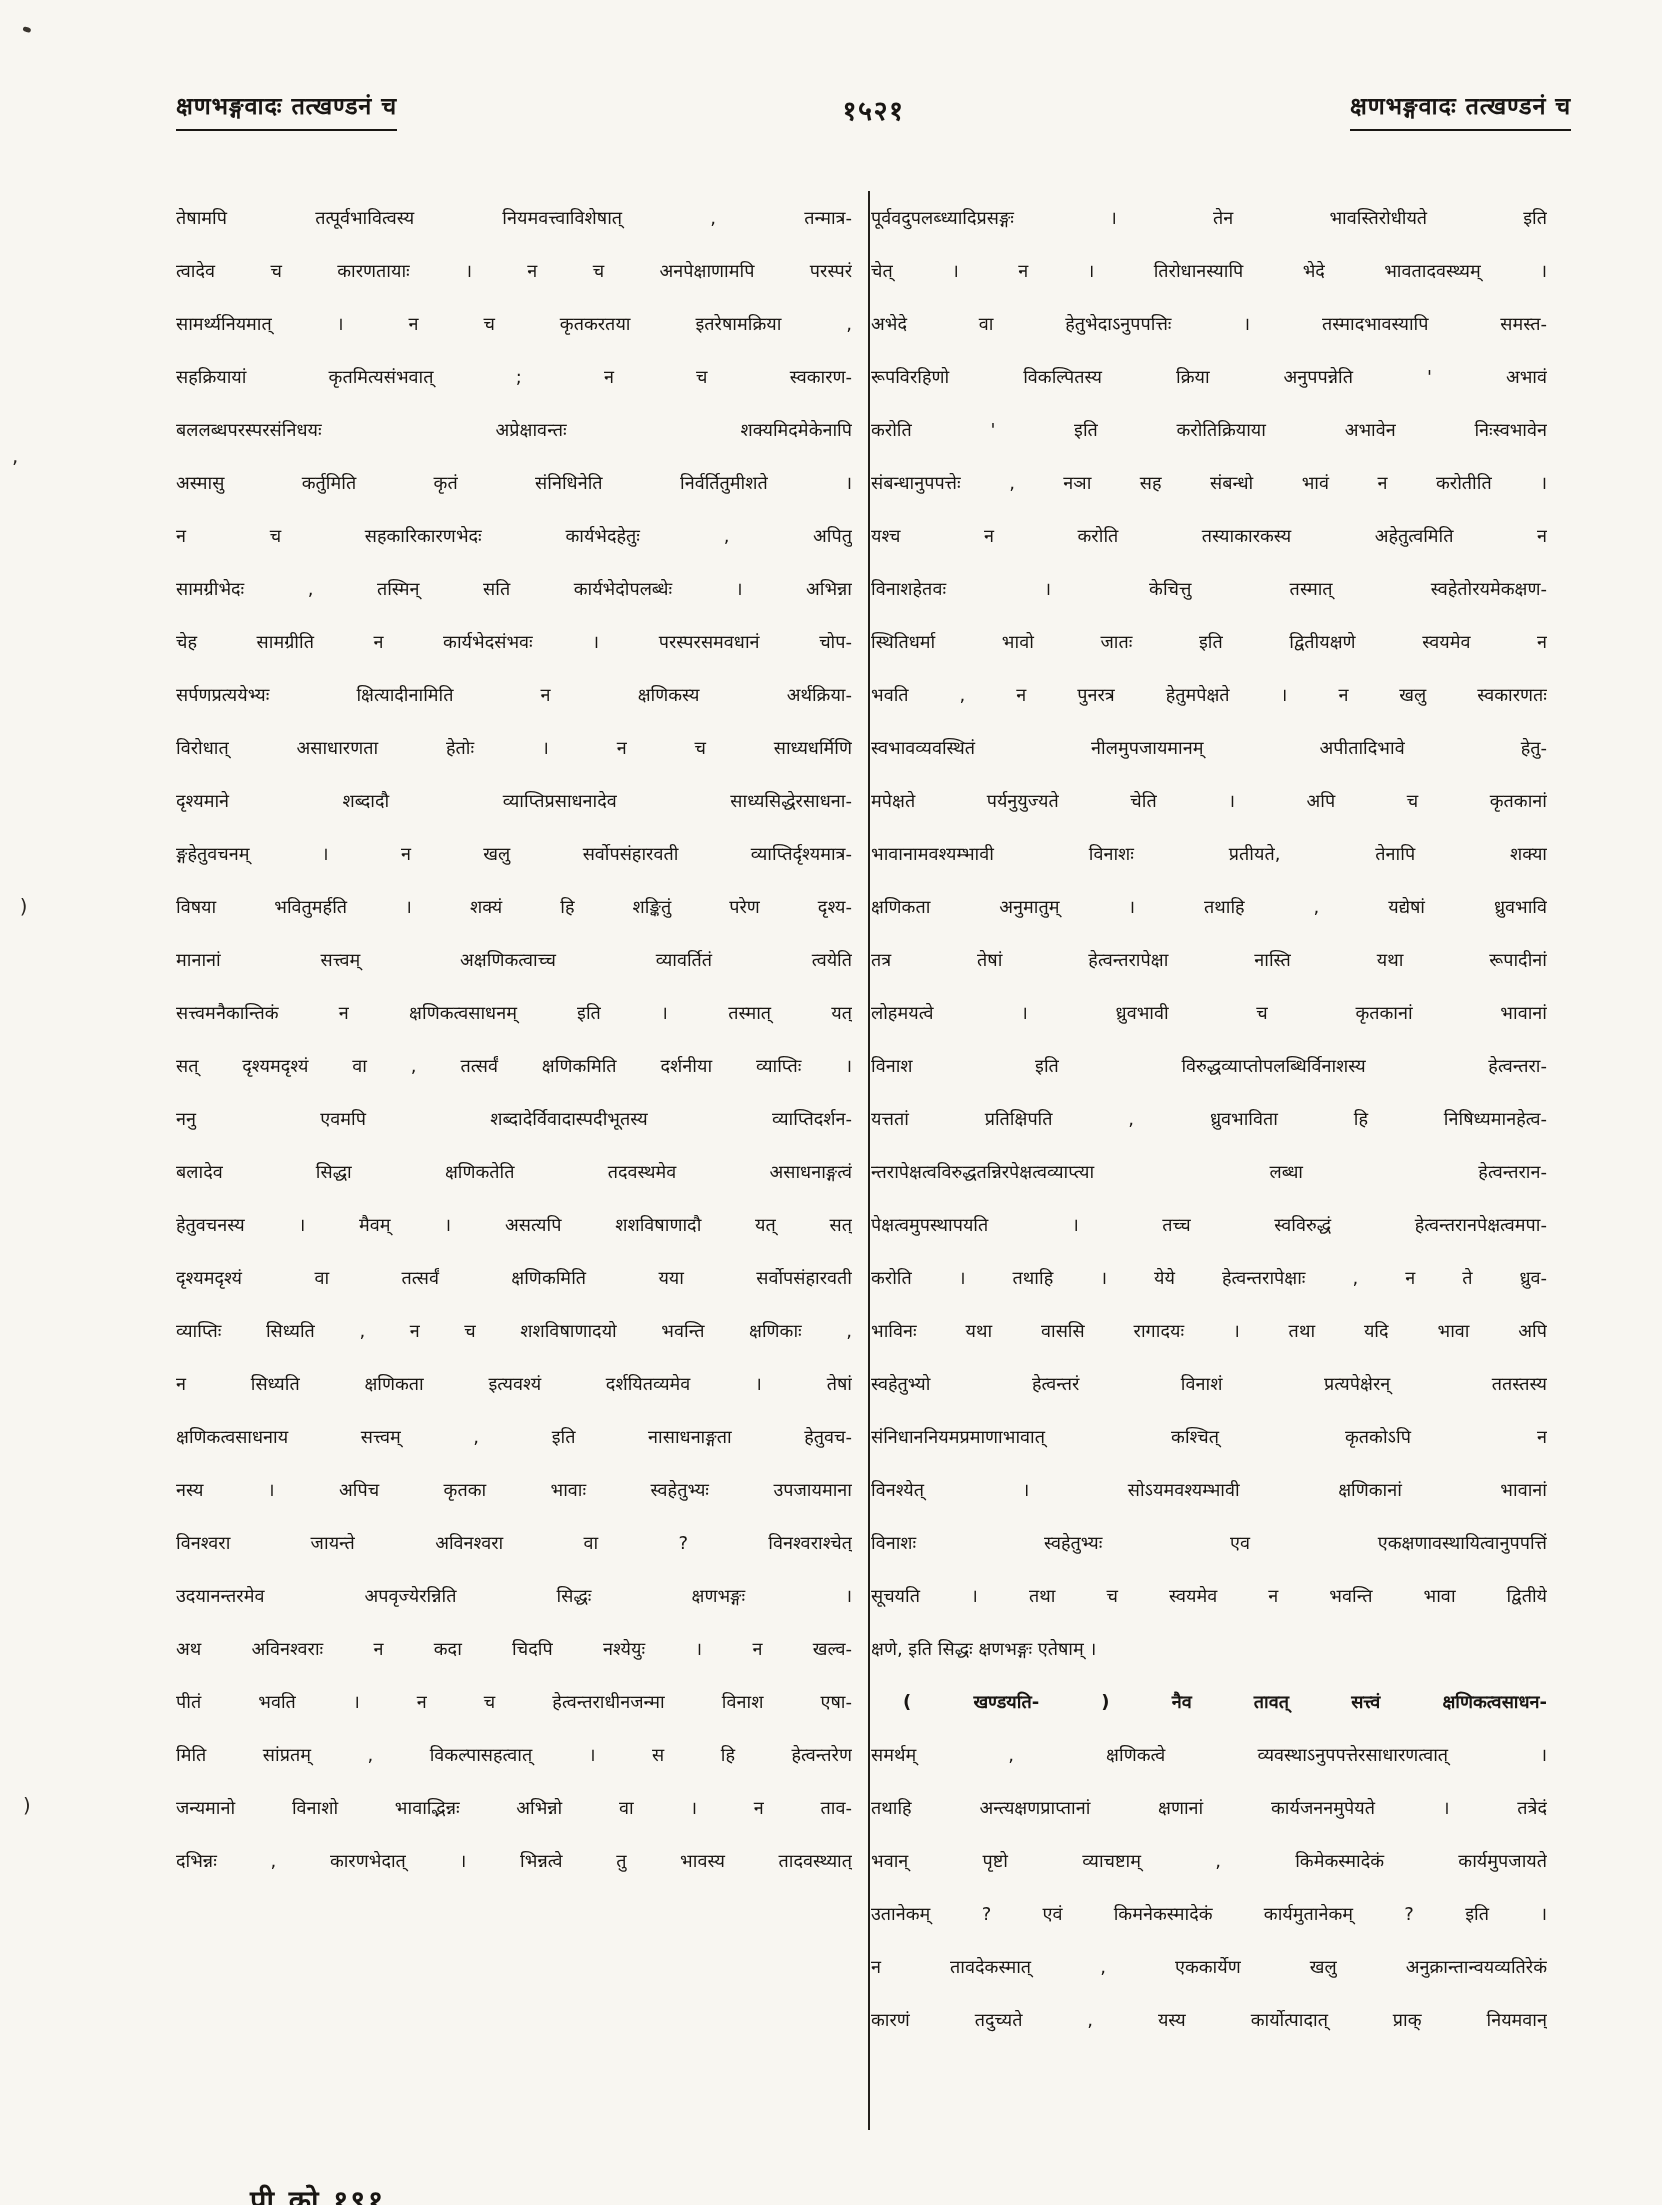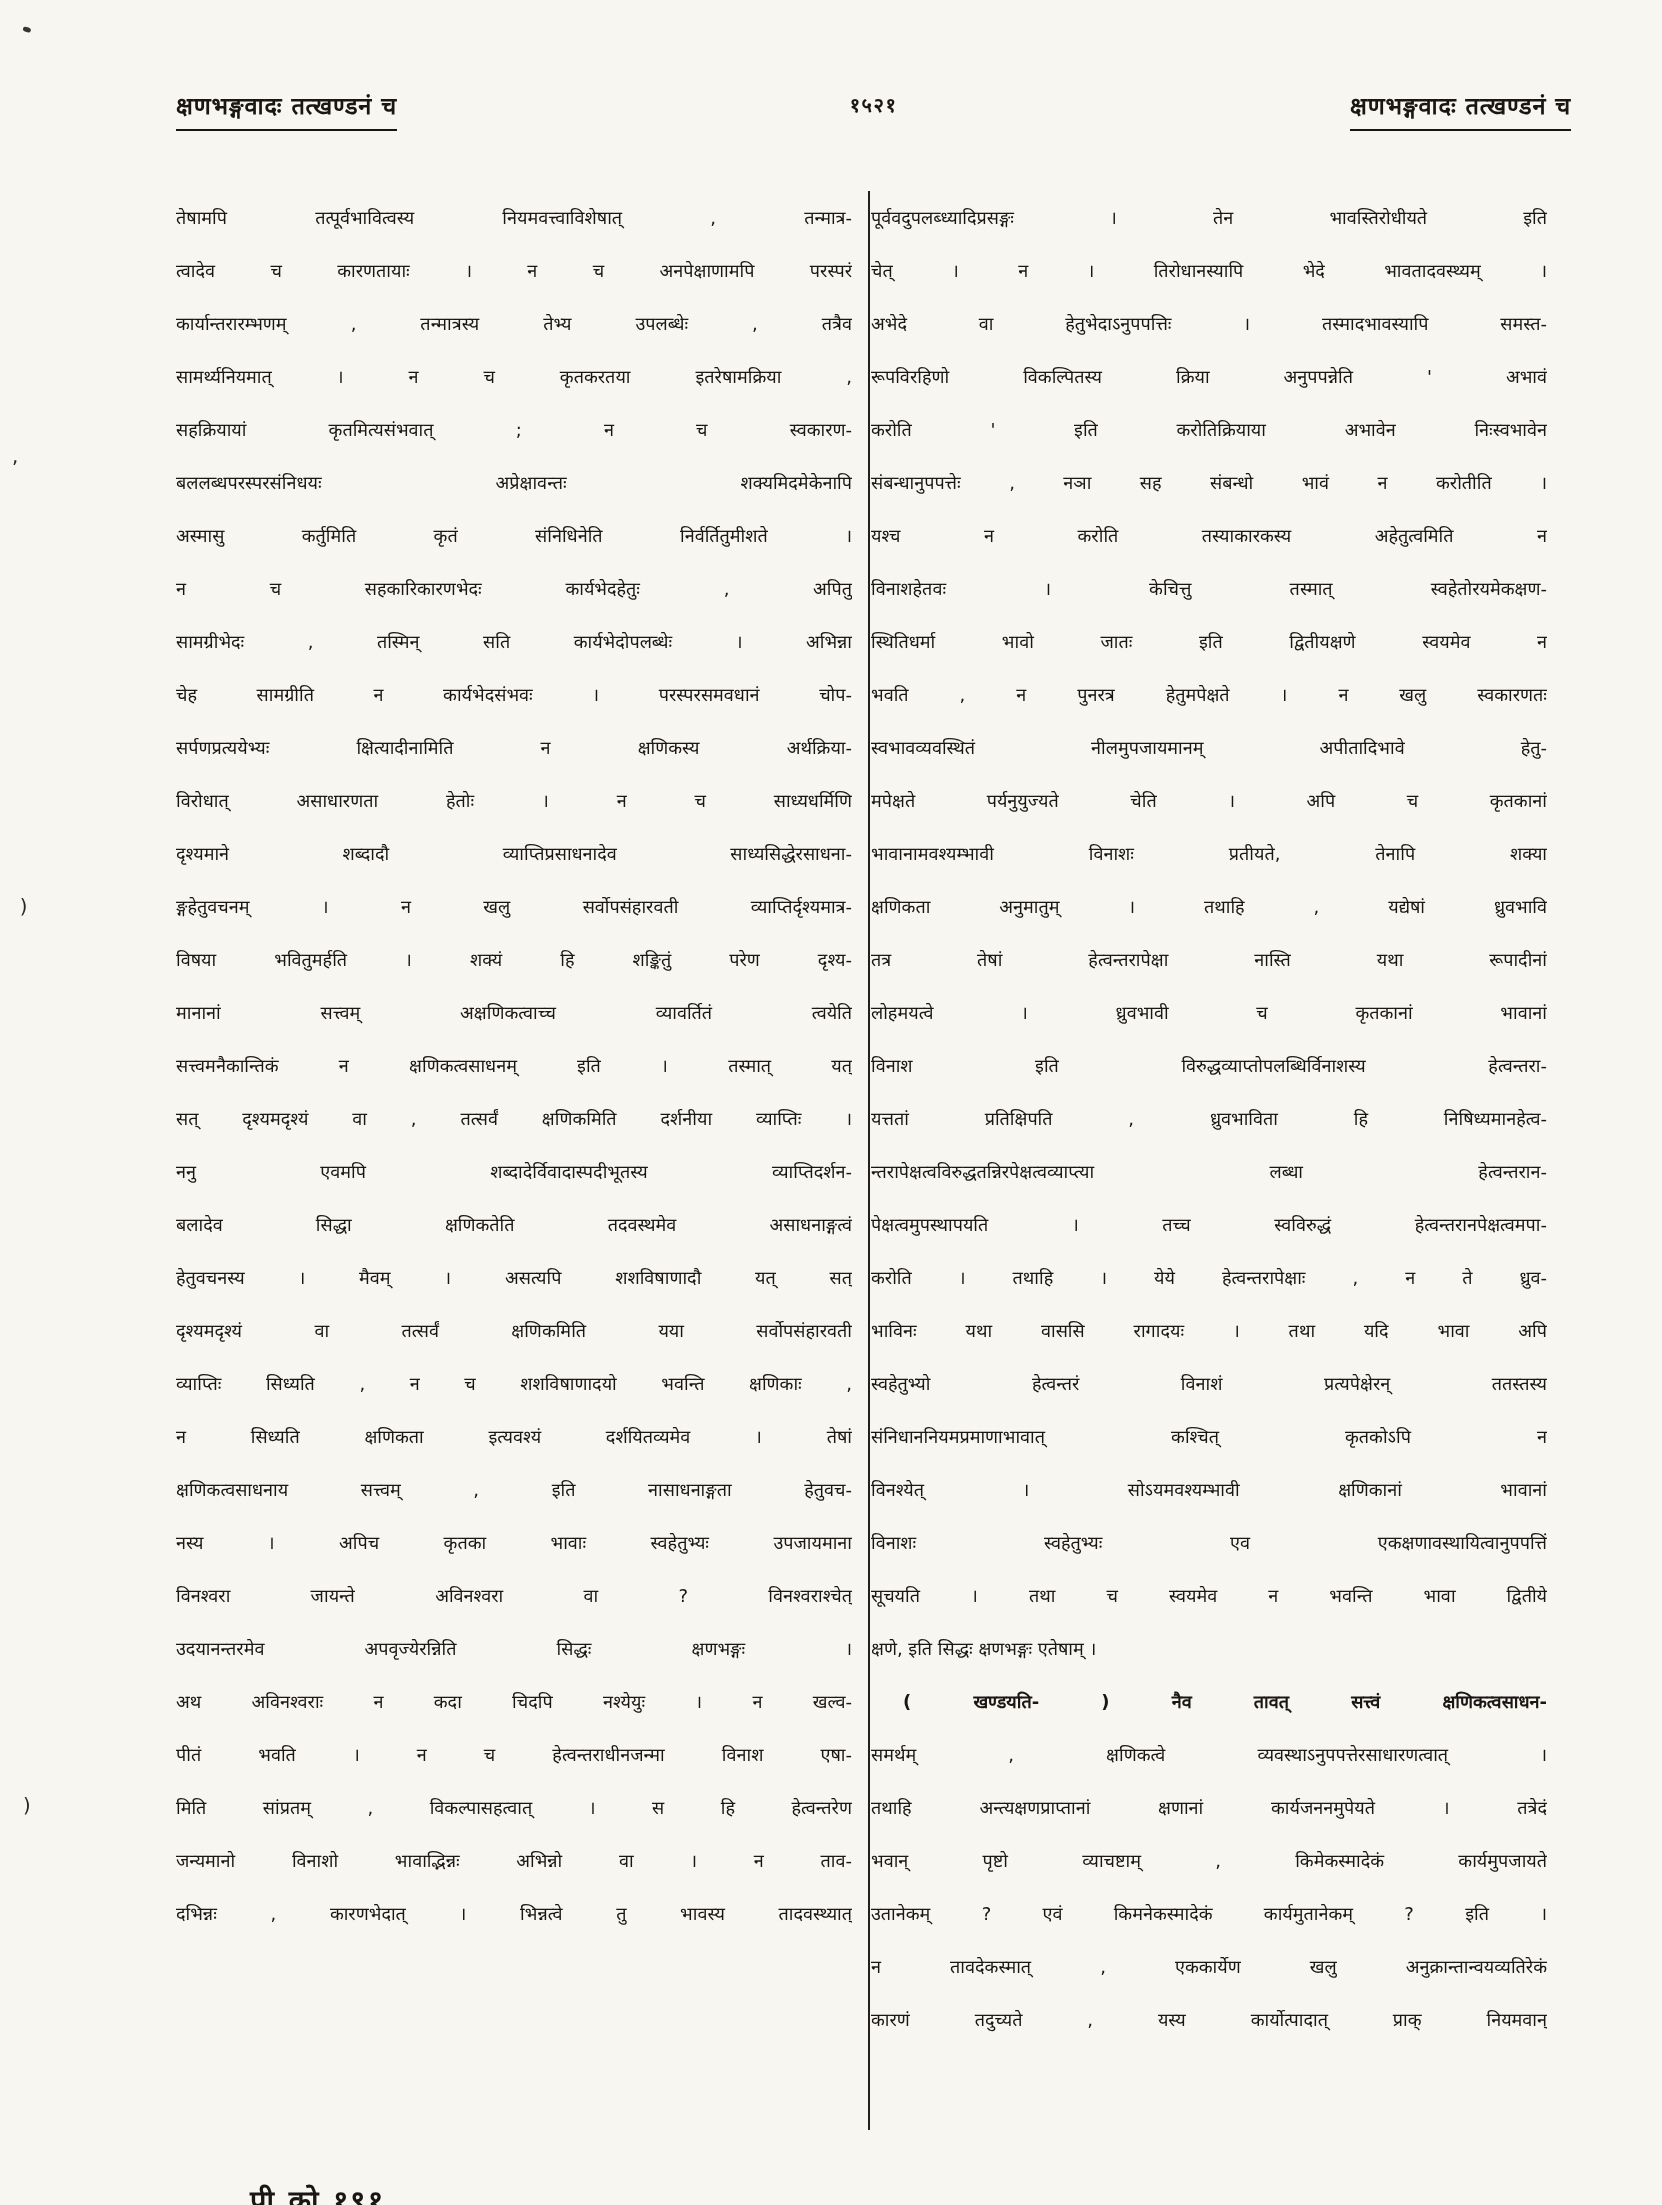--- a/index.html
+++ b/index.html
@@ -29,21 +29,21 @@
     align-items: flex-start;
     font-size: 23.5px;
     font-weight: bold;
   }
   .header .title {
     border-bottom: 2.3px solid #191613;
     padding-bottom: 7.6px;
     letter-spacing: 0.8px;
   }
   .header .pagenum {
-    font-size: 20px;
+    font-size: 27px;
     padding-top: 1.5px;
     letter-spacing: 1.5px;
   }
   
   .column {
     position: absolute;
     top: 191px;
     width: 676px;
     font-size: 18px;
   }
@@ -110,21 +110,20 @@
 
   <div class="header">
     <span class="title">क्षणभङ्गवादः तत्खण्डनं च</span>
     <span class="pagenum">१५२१</span>
     <span class="title">क्षणभङ्गवादः तत्खण्डनं च</span>
   </div>
 
   <div class="column left">
       <div class="line">तेषामपि तत्पूर्वभावित्वस्य नियमवत्त्वाविशेषात् , तन्मात्र-</div>
       <div class="line">त्वादेव च कारणतायाः । न च अनपेक्षाणामपि परस्परं</div>
-      <div class="line">कार्यान्तरारम्भणम् , तन्मात्रस्य तेभ्य उपलब्धेः , तत्रैव</div>
       <div class="line">सामर्थ्यनियमात् । न च कृतकरतया इतरेषामक्रिया ,</div>
       <div class="line">सहक्रियायां कृतमित्यसंभवात् ; न च स्वकारण-</div>
       <div class="line">बललब्धपरस्परसंनिधयः अप्रेक्षावन्तः शक्यमिदमेकेनापि</div>
       <div class="line">अस्मासु कर्तुमिति कृतं संनिधिनेति निर्वर्तितुमीशते ।</div>
       <div class="line">न च सहकारिकारणभेदः कार्यभेदहेतुः , अपितु</div>
       <div class="line">सामग्रीभेदः , तस्मिन् सति कार्यभेदोपलब्धेः । अभिन्ना</div>
       <div class="line">चेह सामग्रीति न कार्यभेदसंभवः । परस्परसमवधानं चोप-</div>
       <div class="line">सर्पणप्रत्ययेभ्यः क्षित्यादीनामिति न क्षणिकस्य अर्थक्रिया-</div>
       <div class="line">विरोधात् असाधारणता हेतोः । न च साध्यधर्मिणि</div>
       <div class="line">दृश्यमाने शब्दादौ व्याप्तिप्रसाधनादेव साध्यसिद्धेरसाधना-</div>

